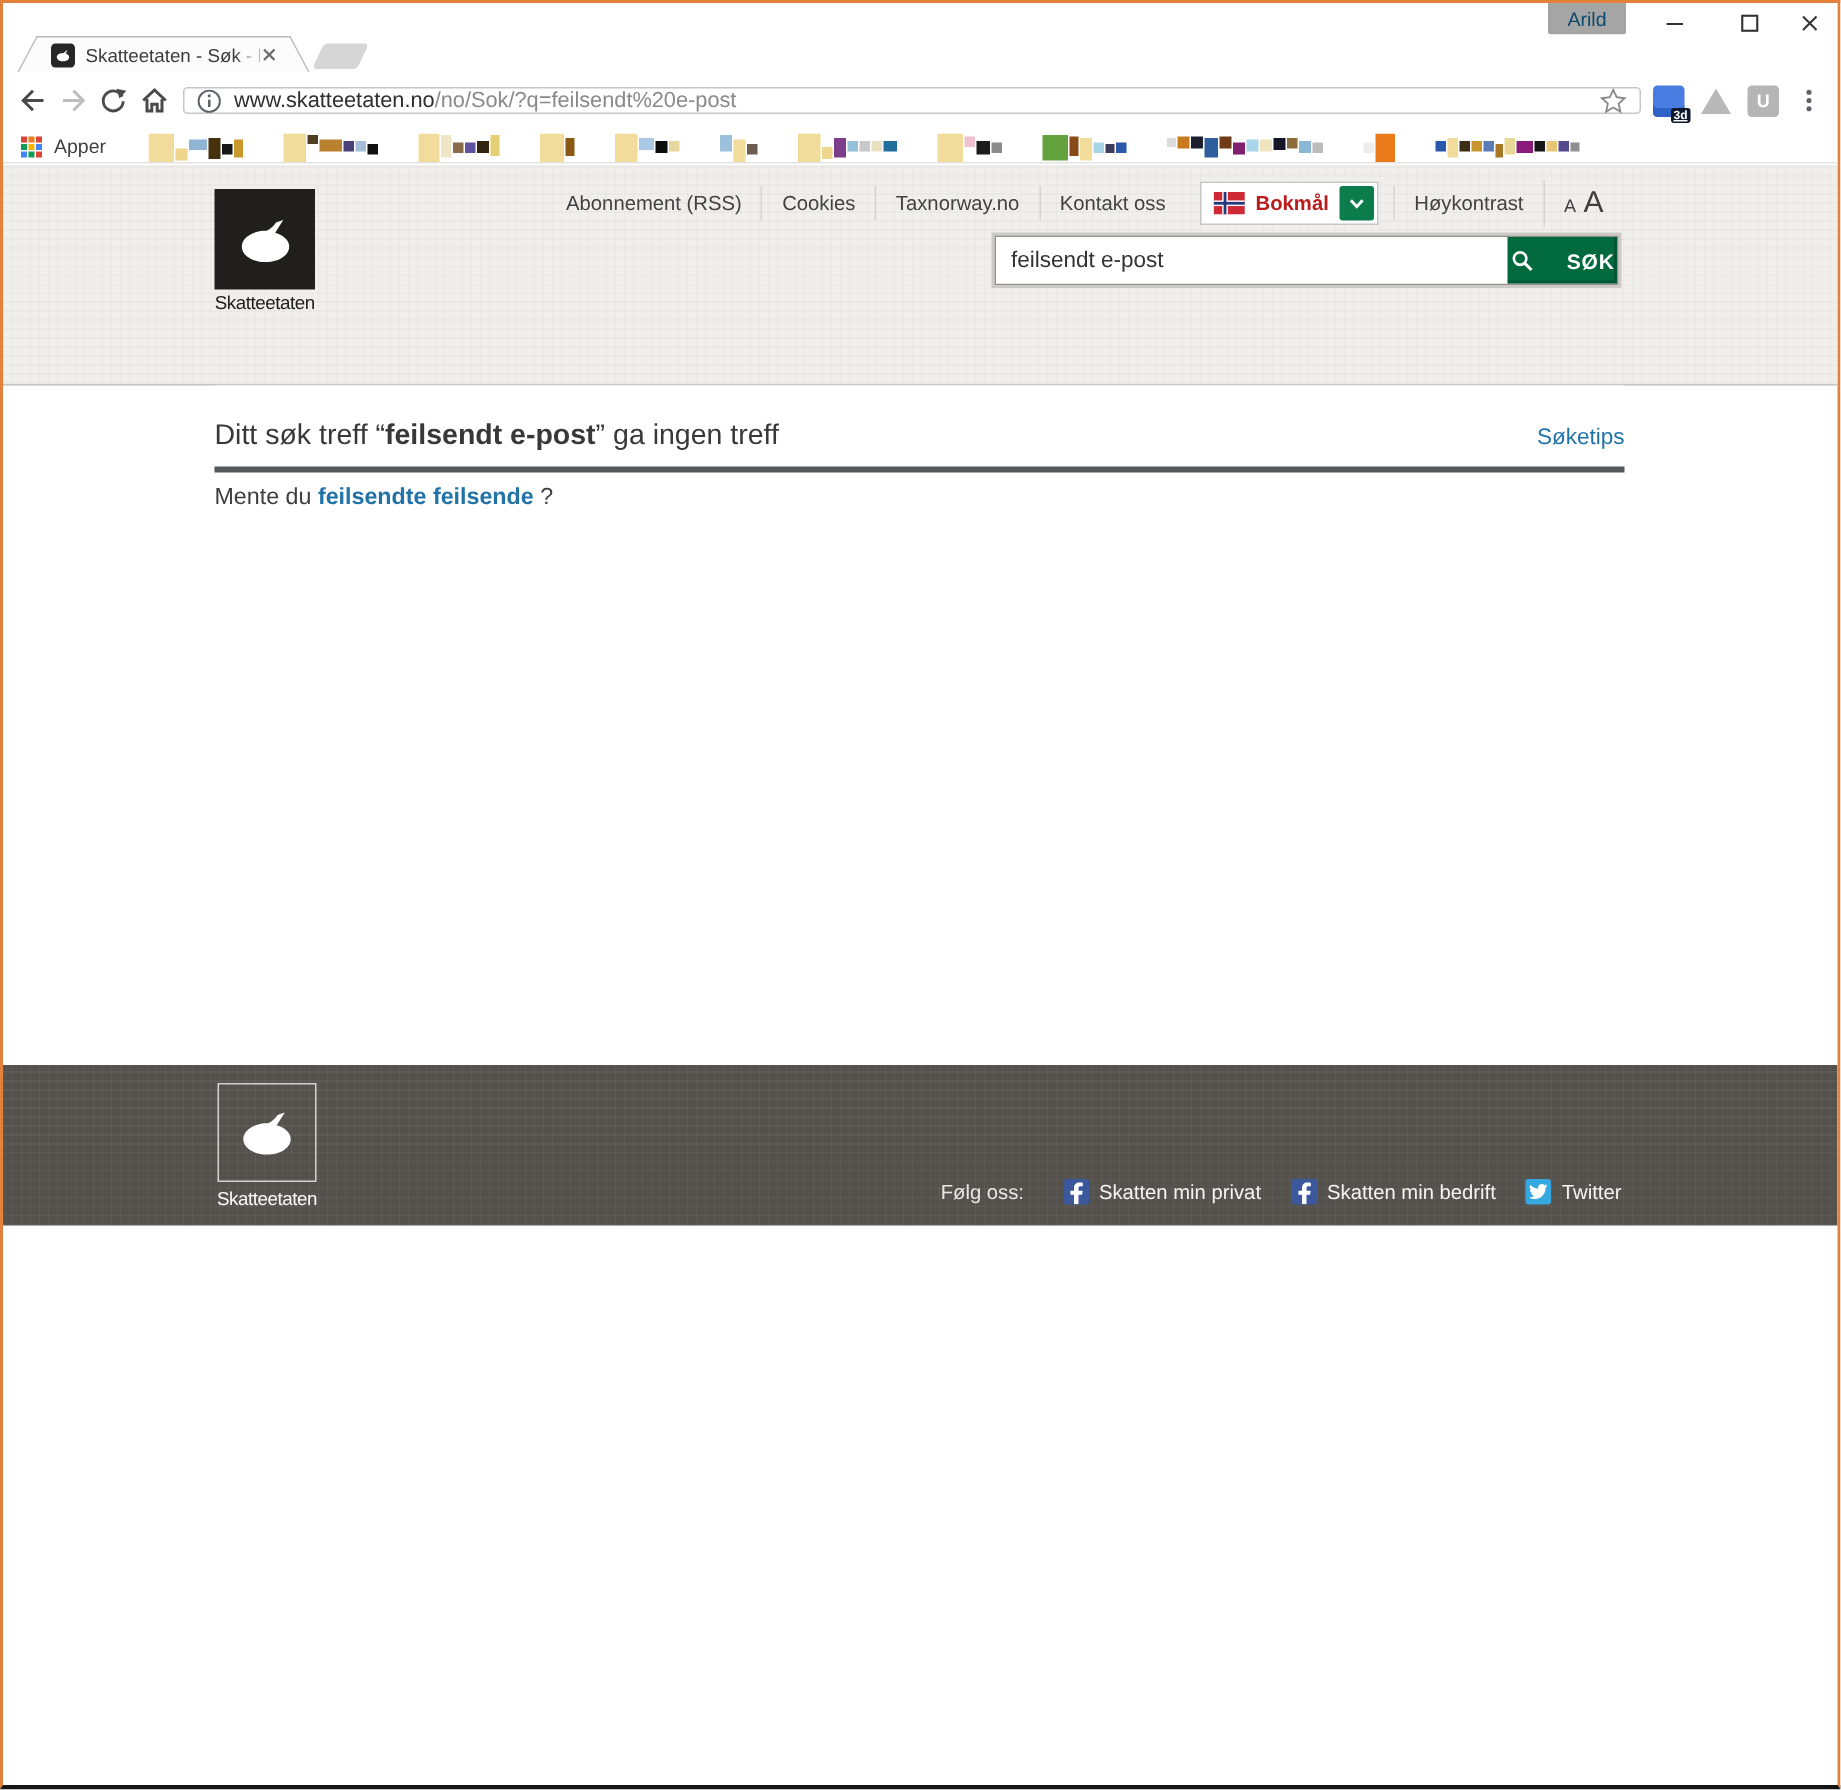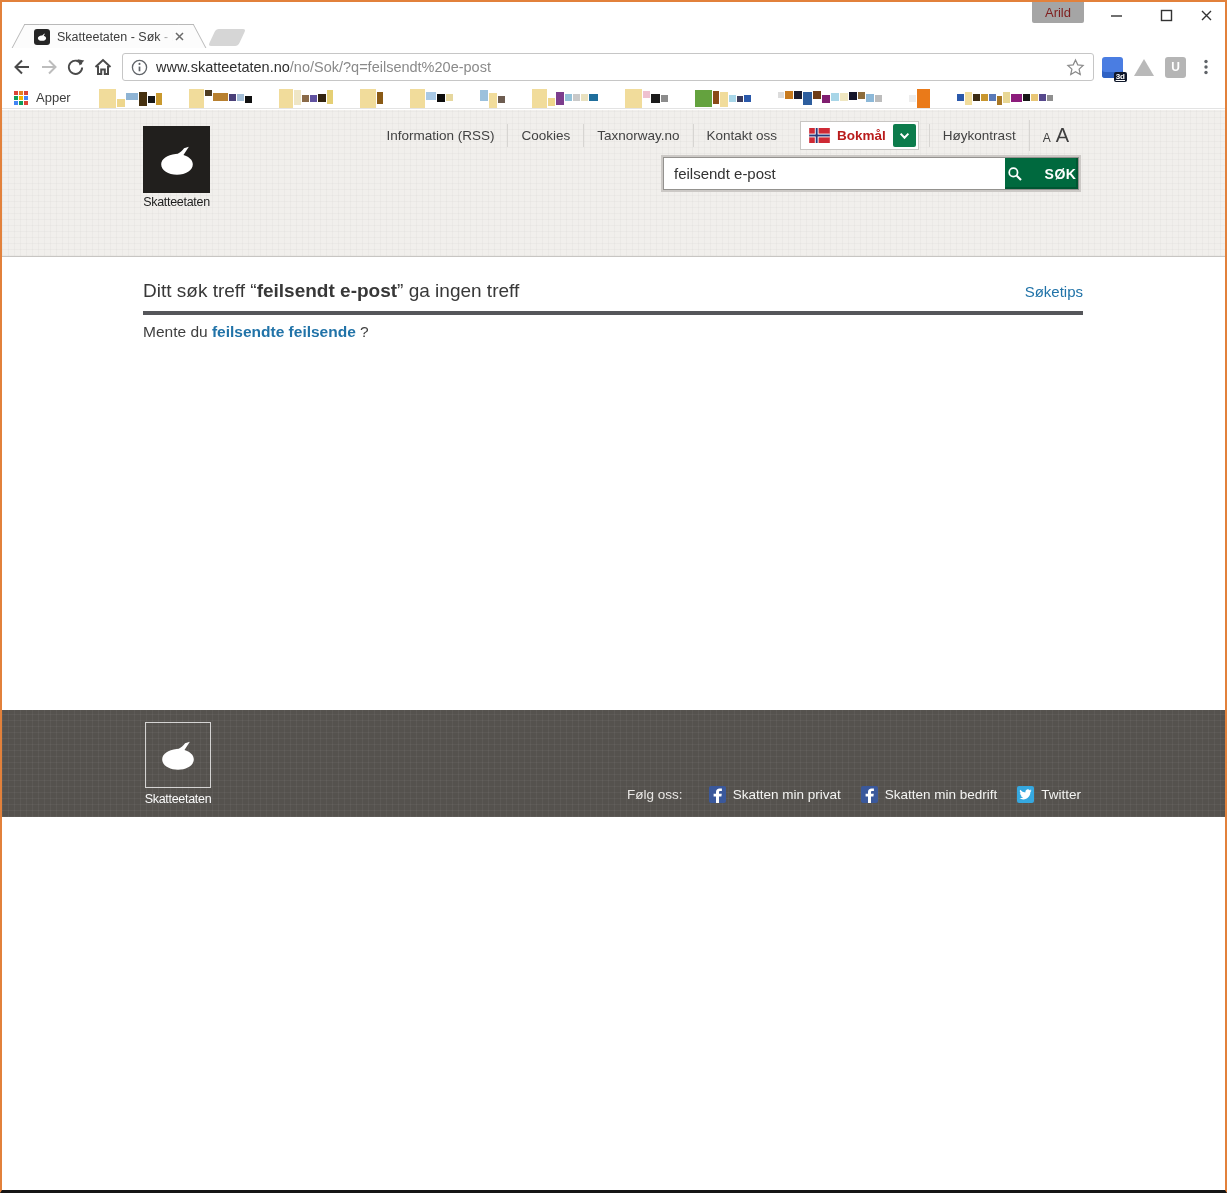--- a/index.html
+++ b/index.html
@@ -11,21 +11,21 @@
     border-right:2px solid var(--frame-orange,#e2813b);
     border-top:2px solid var(--frame-orange,#e2813b);
     border-bottom:3px solid #161616;
     overflow:hidden;
   }
 
   
   .titlebar{ position:absolute; top:0; left:0; right:0; height:22px; background:#fff; }
   .profile-badge{
     position:absolute; top:0; right:141px; height:21px; padding:0 13px;
-    background:#a5a5a5; color:#7f1d1d; font-size:13px; line-height:21px;
+    background:#a5a5a5; color:#0c4a6e; font-size:13px; line-height:21px;
     border-radius:0 0 2px 2px;
   }
   .winbtn{ position:absolute; top:0; width:34px; height:26px; display:flex; align-items:center; justify-content:center; cursor:default; }
   .winbtn svg{ display:block; }
   .win-min{ right:92px; } .win-max{ right:42px; } .win-close{ right:2px; }
 
   
   .tabstrip{ position:absolute; top:21px; left:0; right:0; height:25px; background:#fff; }
   .tab{
     position:absolute; left:24px; top:1px; width:166px; height:24px;
@@ -45,21 +45,21 @@
   .newtab-btn{
     position:absolute; left:210px; top:6px; width:30px; height:17px;
     background:#d6d6d6; transform:skewX(-25deg); border-radius:3px;
   }
 
   
   .toolbar{ position:absolute; top:46px; left:0; right:0; height:38px; background:#fff; display:flex; align-items:center; }
   .navbtn{ width:27px; height:27px; display:flex; align-items:center; justify-content:center; flex:none; }
   .navbtn:first-child{ margin-left:6px; }
   .urlbox{
-    flex:1; height:28px; margin:0 8px 0 6px; background:#fff;
+    flex:1; height:18px; margin:0 8px 0 6px; background:#fff;
     border:1px solid #c6c6c6; border-radius:3px;
     display:flex; align-items:center; padding:0 8px;
   }
   .url-text{ font-size:14.5px; margin-left:8px; white-space:nowrap; overflow:hidden; flex:1; }
   .url-domain{ color:#2f2f2f; } .url-path{ color:#8a8a8a; }
   .ext-icons{ display:flex; align-items:center; gap:11px; margin-right:10px; flex:none; }
   .ext-blue{ position:relative; width:21px; height:21px; background:#4a7de2; border-radius:3px; box-shadow:inset 0 -6px 0 #2f62c4; }
   .ext-badge{
     position:absolute; right:-4px; bottom:-4px; background:#0f172a; color:#fff;
     font-size:8px; font-weight:bold; padding:1px 2px; border-radius:2px; line-height:1;text-decoration:underline;
@@ -352,21 +352,21 @@
 
   <div class="site-header">
     <div class="logo-box">
       <svg width="46" height="46" viewBox="0 0 64 64">
         <path d="M30 23.5 C18.5 24.5 10 30.5 10 38 C10 46.3 19.8 52.5 32 52.5 C44.2 52.5 54 46.3 54 38 C54 32.2 48.6 27.4 41 25.2 L48.5 13.5 L41.8 15.8 C39.5 19.2 36 22.3 33 23.4 Z" fill="#fff"></path>
       </svg>
     </div>
     <div class="logo-caption">Skatteetaten</div>
 
     <div class="utility-nav">
-      <a class="utility-item first">Information (RSS)</a>
+      <a class="utility-item first">Abonnement (RSS)</a>
       <a class="utility-item">Cookies</a>
       <a class="utility-item">Taxnorway.no</a>
       <a class="utility-item">Kontakt oss</a>
       <div class="lang-box">
         <svg width="21" height="15" viewBox="0 0 22 16">
           <rect width="22" height="16" fill="#ce2a35"></rect>
           <rect x="6" width="4" height="16" fill="#fff"></rect>
             <rect y="6" width="22" height="4" fill="#fff"></rect>
           <rect x="7" width="2" height="16" fill="#26397a"></rect>
             <rect y="7" width="22" height="2" fill="#26397a"></rect>

